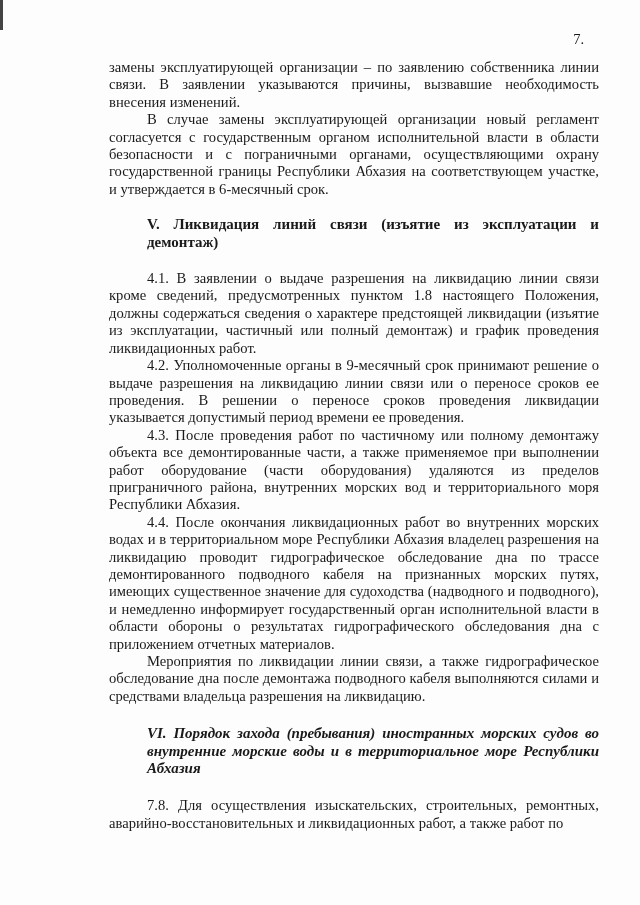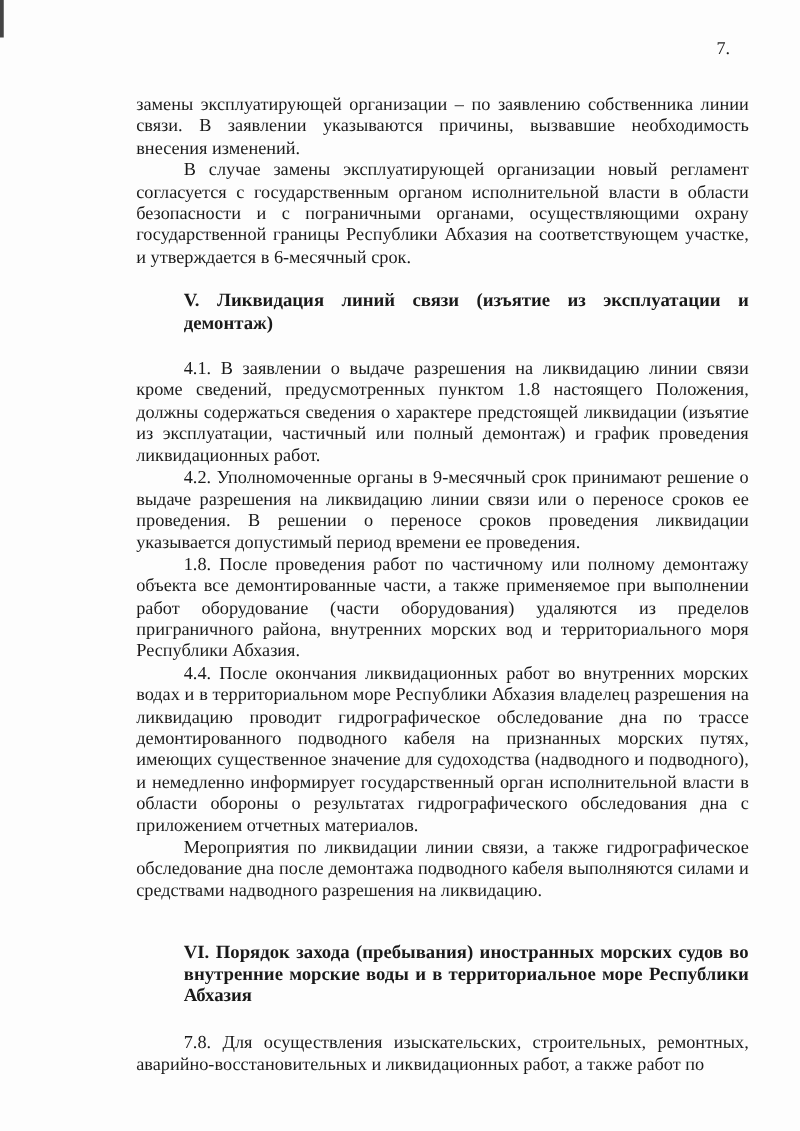--- a/index.html
+++ b/index.html
@@ -3,42 +3,42 @@
 <meta charset="utf-8">
 <style>
   html, body { margin: 0; padding: 0; }
   body {
     width: 640px; height: 905px; background: #ffffff; position: relative; overflow: hidden;
     font-family: "Liberation Serif", "DejaVu Serif", serif; color: #1a1a1a;
   }
   .page { position: absolute; left: 0; top: 0; width: 640px; height: 905px; background: #fdfdfd; }
   .scan-edge { position: absolute; left: 0; top: 0; width: 3px; height: 30px; background: #444; }
   .page-num { position: absolute; right: 56px; top: 31px; font-size: 14.5px; }
-  .body { position: absolute; left: 109px; width: 490px; top: 76px; font-size: 14.6px; line-height: 17.4px; }
+  .body { position: absolute; left: 109px; width: 490px; top: 59px; font-size: 14.6px; line-height: 17.4px; }
   p { margin: 0; text-align: justify; }
   .indent { text-indent: 38px; }
   h2 { font-size: 15px; font-weight: bold; margin: 0; line-height: 17.4px; padding-left: 38px; text-align: justify; }
   .gap-before { margin-top: 17px; }
 </style>
 </head>
 <body>
 
 <div class="page">
   <div class="scan-edge"></div>
   <div class="page-num">7.</div>
 
   <div class="body">
     <p>замены эксплуатирующей организации – по заявлению собственника линии связи. В заявлении указываются причины, вызвавшие необходимость внесения изменений.</p>
     <p class="indent">В случае замены эксплуатирующей организации новый регламент согласуется с государственным органом исполнительной власти в области безопасности и с пограничными органами, осуществляющими охрану государственной границы Республики Абхазия на соответствующем участке, и утверждается в 6-месячный срок.</p>
 
     <h2 class="gap-before" style="margin-top:18px;margin-bottom:19px;">V. Ликвидация линий связи (изъятие из эксплуатации и демонтаж)</h2>
 
     <p class="indent">4.1. В заявлении о выдаче разрешения на ликвидацию линии связи кроме сведений, предусмотренных пунктом 1.8 настоящего Положения, должны содержаться сведения о характере предстоящей ликвидации (изъятие из эксплуатации, частичный или полный демонтаж) и график проведения ликвидационных работ.</p>
     <p class="indent">4.2. Уполномоченные органы в 9-месячный срок принимают решение о выдаче разрешения на ликвидацию линии связи или о переносе сроков ее проведения. В решении о переносе сроков проведения ликвидации указывается допустимый период времени ее проведения.</p>
-    <p class="indent">1.8. После проведения работ по частичному или полному демонтажу объекта все демонтированные части, а также применяемое при выполнении работ оборудование (части оборудования) удаляются из пределов приграничного района, внутренних морских вод и территориального моря Республики Абхазия.</p>
+    <p class="indent">4.3. После проведения работ по частичному или полному демонтажу объекта все демонтированные части, а также применяемое при выполнении работ оборудование (части оборудования) удаляются из пределов приграничного района, внутренних морских вод и территориального моря Республики Абхазия.</p>
     <p class="indent">4.4. После окончания ликвидационных работ во внутренних морских водах и в территориальном море Республики Абхазия владелец разрешения на ликвидацию проводит гидрографическое обследование дна по трассе демонтированного подводного кабеля на признанных морских путях, имеющих существенное значение для судоходства (надводного и подводного), и немедленно информирует государственный орган исполнительной власти в области обороны о результатах гидрографического обследования дна с приложением отчетных материалов.</p>
-    <p class="indent">Мероприятия по ликвидации линии связи, а также гидрографическое обследование дна после демонтажа подводного кабеля выполняются силами и средствами надводного разрешения на ликвидацию.</p>
+    <p class="indent">Мероприятия по ликвидации линии связи, а также гидрографическое обследование дна после демонтажа подводного кабеля выполняются силами и средствами владельца разрешения на ликвидацию.</p>
 
-    <h2 style="margin-top:32px;margin-bottom:20px;">VI. Порядок захода (пребывания) иностранных морских судов во внутренние морские воды и в территориальное море Республики Абхазия</h2>
+    <h2 style="margin-top:20px;margin-bottom:20px;font-style:italic;">VI. Порядок захода (пребывания) иностранных морских судов во внутренние морские воды и в территориальное море Республики Абхазия</h2>
 
     <p class="indent" style="text-align-last:left;">7.8. Для осуществления изыскательских, строительных, ремонтных, аварийно-восстановительных и ликвидационных работ, а также работ по</p>
   </div>
 </div>
 
 </body></html>

